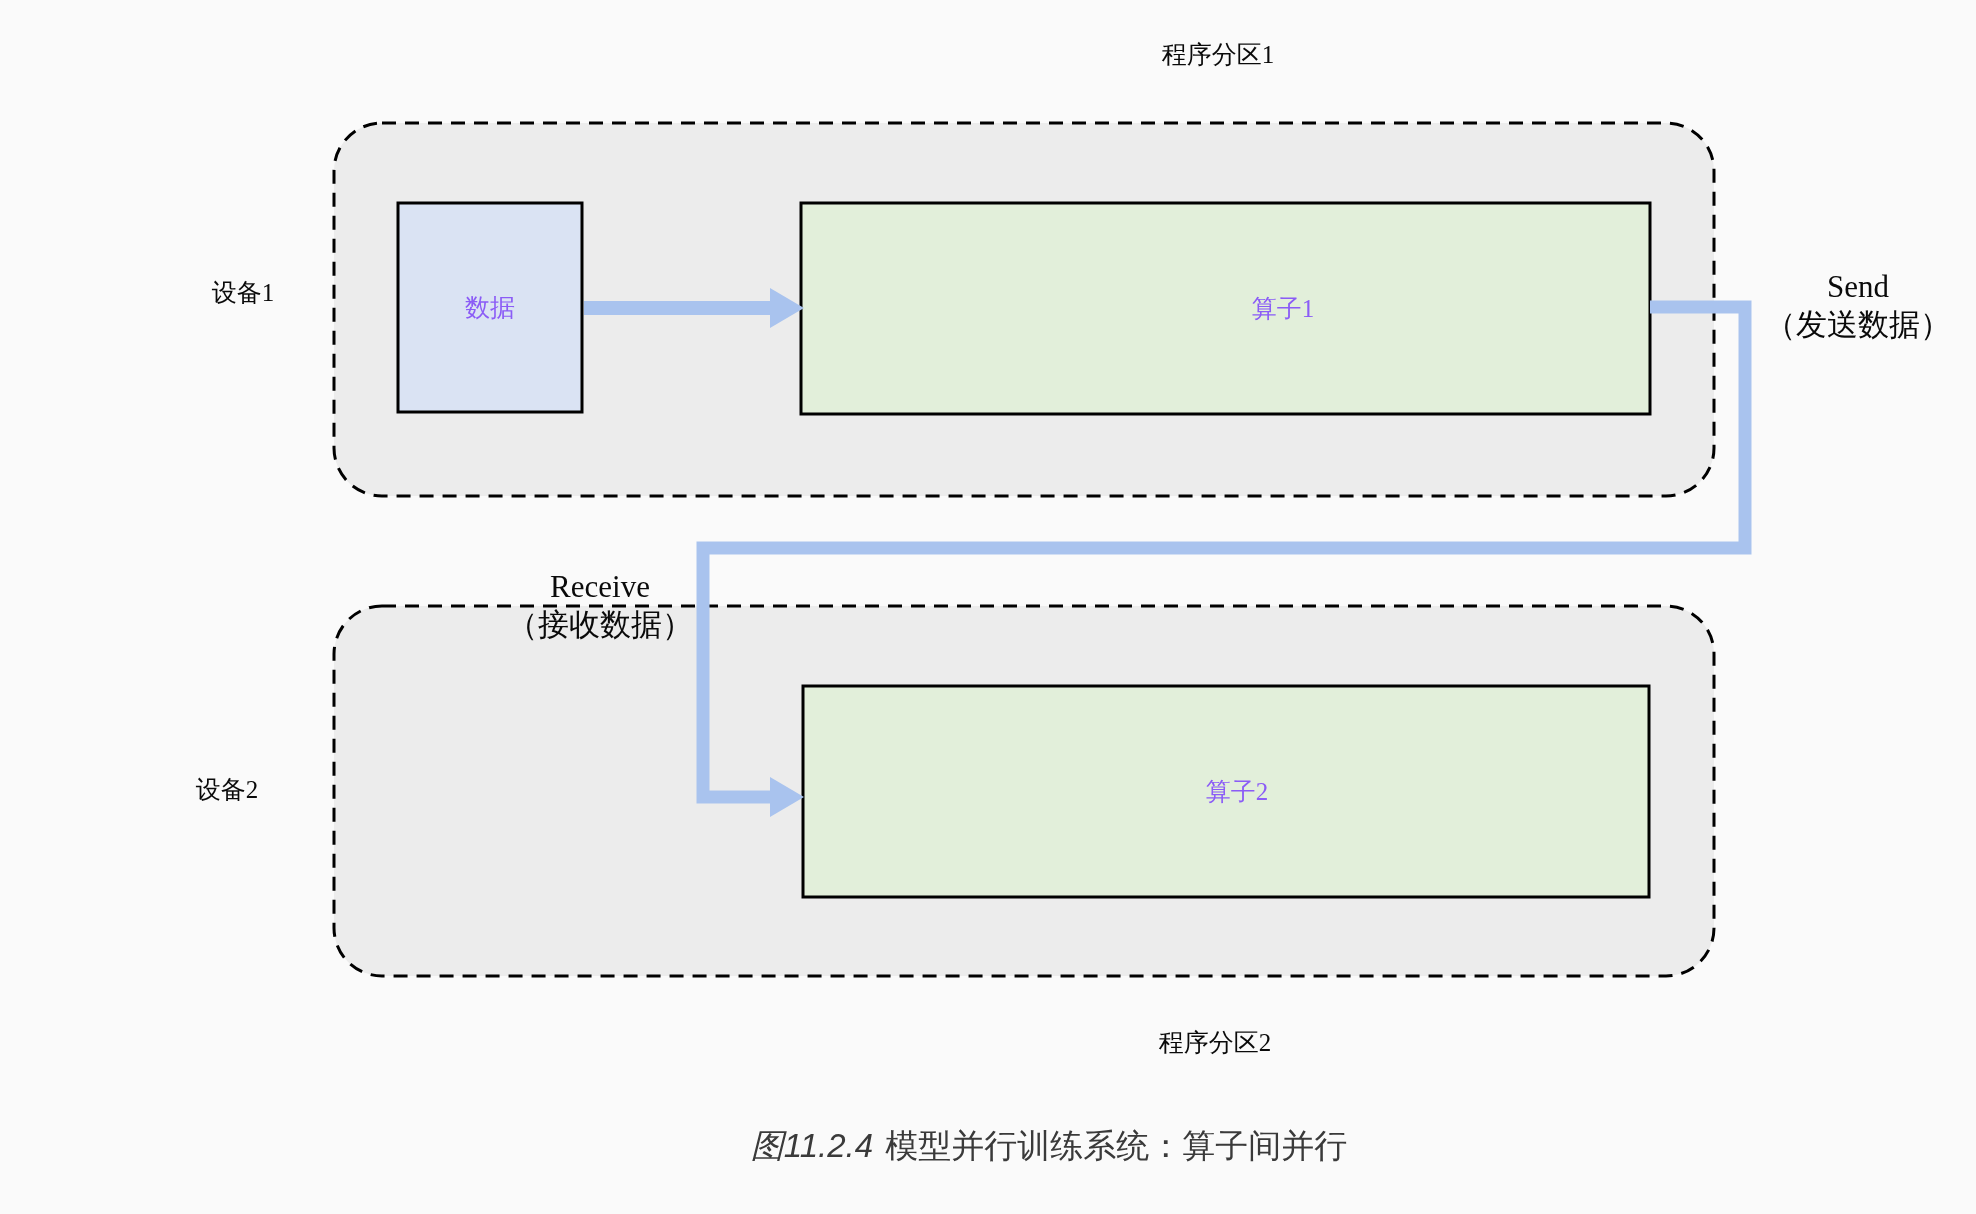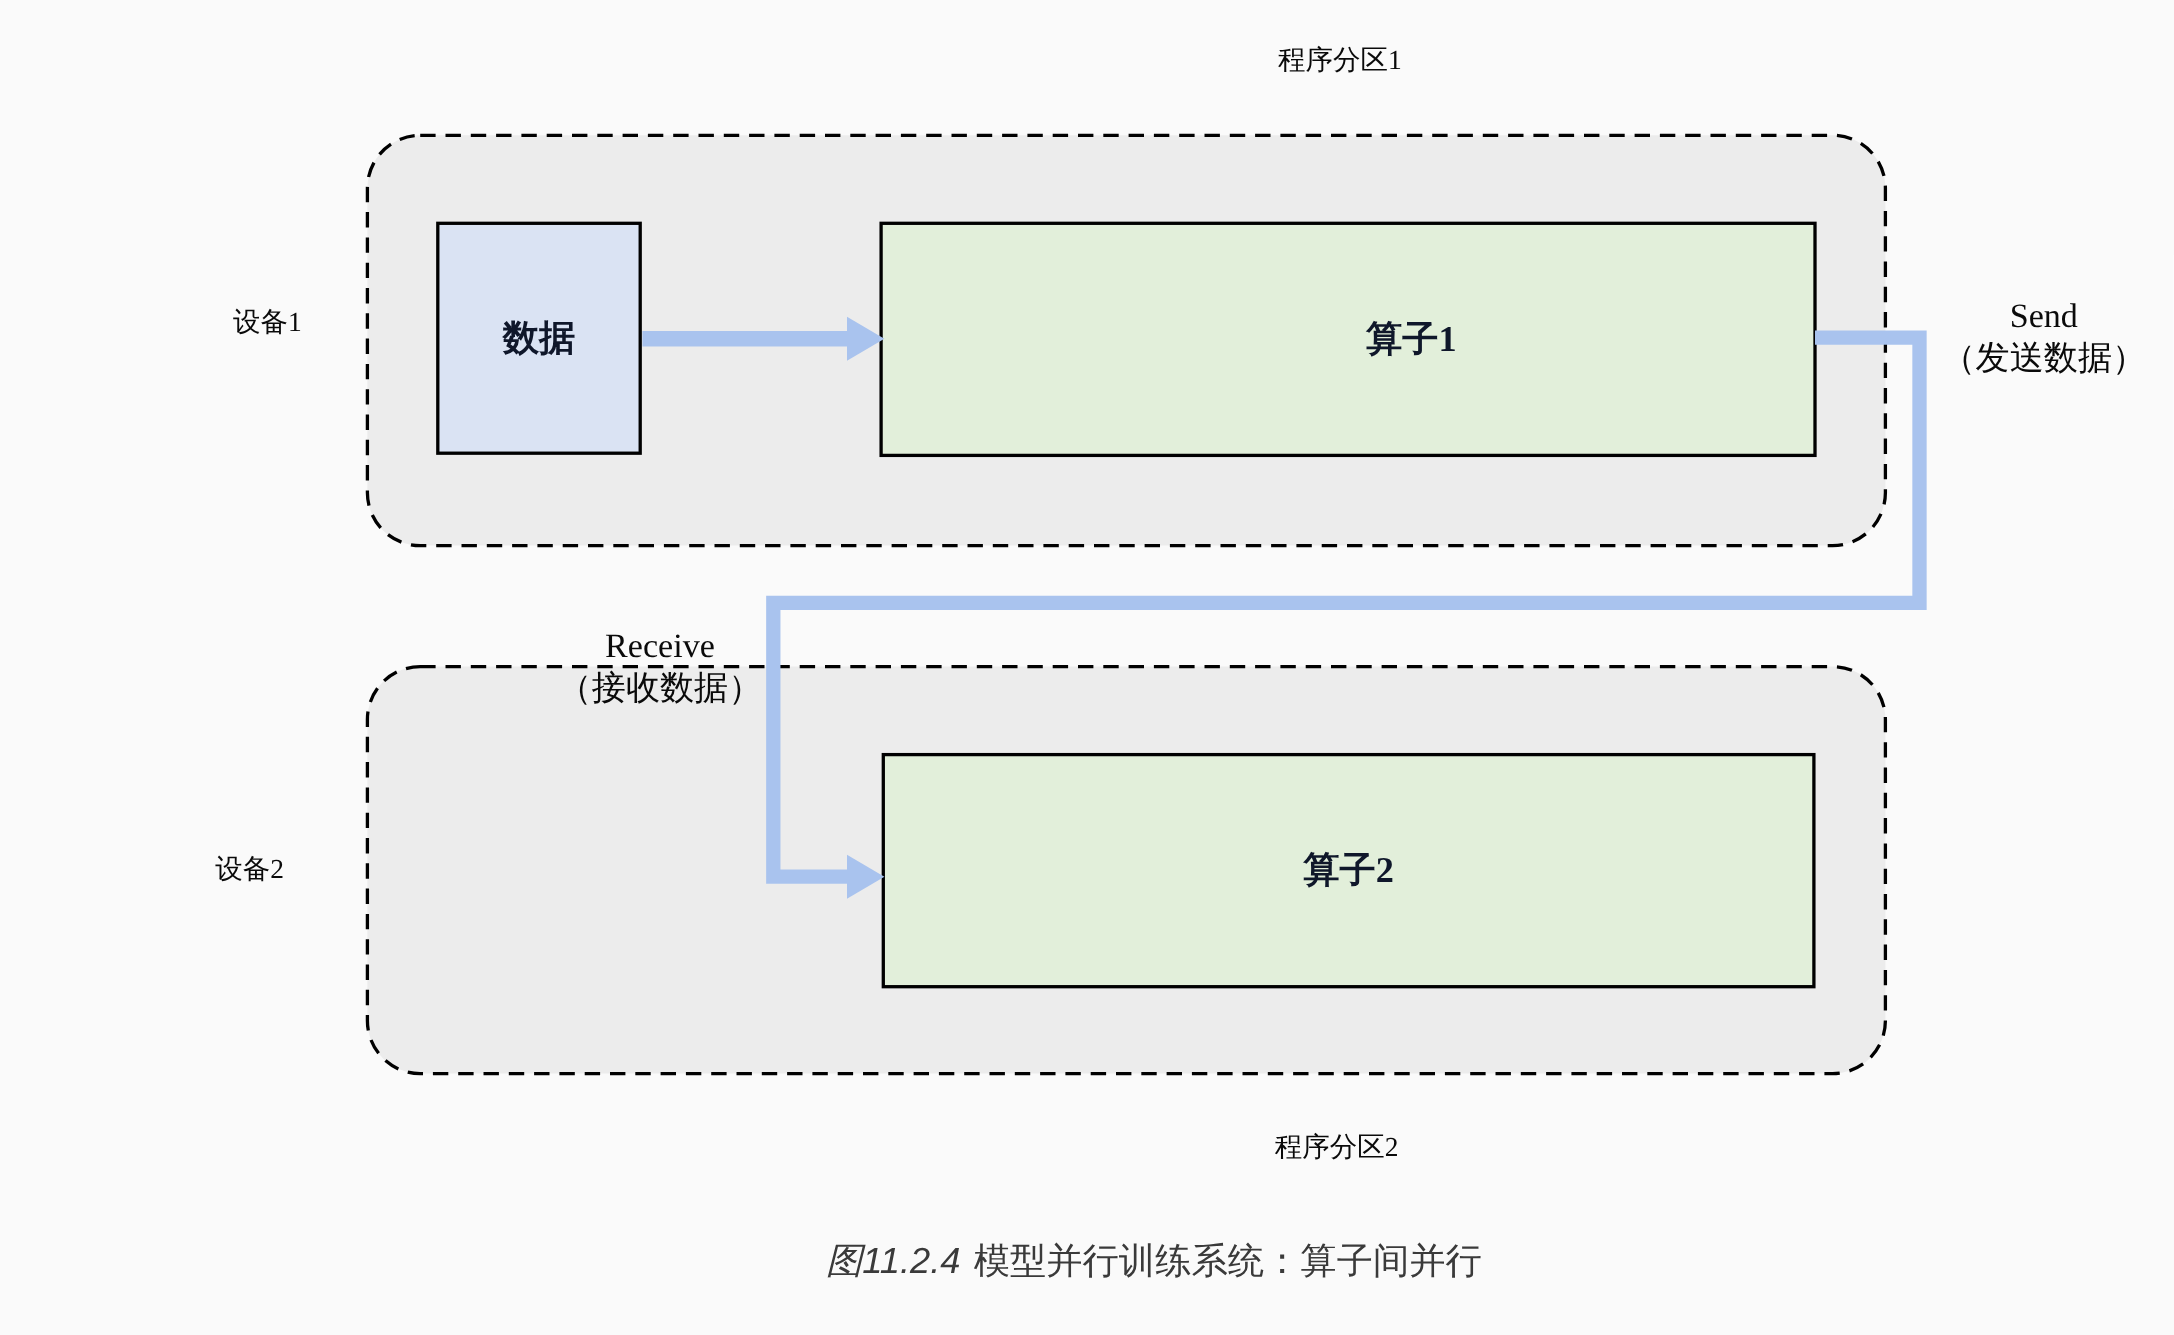--- a/index.html
+++ b/index.html
@@ -27,23 +27,22 @@
     font-size: 25px;
     white-space: nowrap;
   }
   .center-x { transform: translateX(-50%); }
   .node-label {
     position: absolute;
     z-index: 2;
     display: flex;
     align-items: center;
     justify-content: center;
-    color: #0f172a;
-    font-size: 33px;
-    font-weight: bold;
+    color: #8b5cf6;
+    font-size: 25px;
   }
   .edge-label {
     position: absolute;
     z-index: 2;
     color: #0a0a0a;
     font-size: 31px;
     line-height: 38px;
     text-align: center;
     white-space: nowrap;
   }
@@ -83,21 +82,21 @@
   </svg>
 
   <div class="txt center-x" style="left:1218px; top:38px;">程序分区1</div>
   <div class="txt center-x" style="left:1215px; top:1026px;">程序分区2</div>
 
   <div class="txt center-x" style="left:243px; top:276px;">设备1</div>
   <div class="txt center-x" style="left:227px; top:773px;">设备2</div>
 
   <div class="node-label" style="left:398px; top:203px; width:184px; height:209px;">数据</div>
   <div class="node-label" style="left:801px; top:203px; width:964px; height:211px;">算子1</div>
-  <div class="node-label" style="left:803px; top:686px; width:846px; height:211px;">算子2</div>
+  <div class="node-label" style="left:803px; top:686px; width:846px; height:211px;padding-left:11px;">算子2</div>
 
   <div class="edge-label" style="left:600px; top:568px; transform:translateX(-50%);">
     <div>Receive</div>
     <div>（接收数据）</div>
   </div>
 
   <div class="edge-label" style="left:1858px; top:268px; transform:translateX(-50%);">
     <div>Send</div>
     <div>（发送数据）</div>
   </div>

